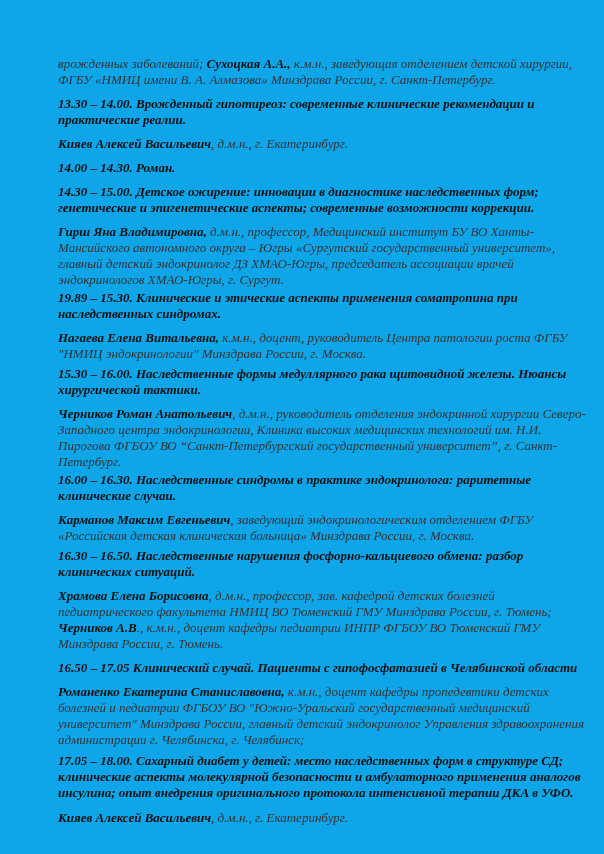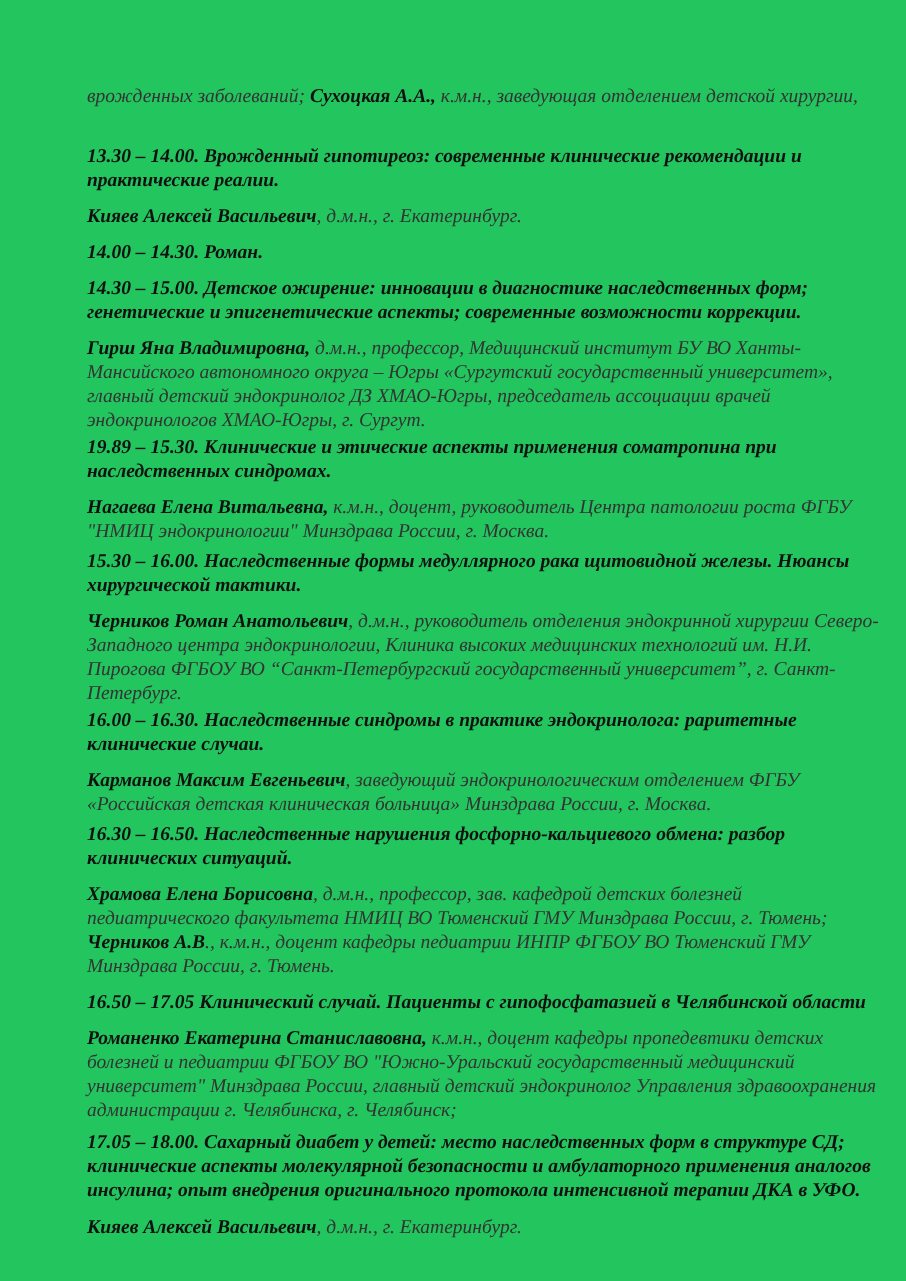--- a/index.html
+++ b/index.html
@@ -1,33 +1,34 @@
 <!DOCTYPE html>
 <html><head>
   <meta charset="utf-8">
   <style>
     html, body { margin: 0; padding: 0; background: #ffffff; }
     body { width: 604px; height: 854px; position: relative; overflow: hidden; }
-    .page { position: absolute; left: 0; top: 0; width: 604px; height: 854px; background: #22c55e; }
+    .page { position: absolute; left: 0; top: 0; width: 604px; height: 854px; background: #0ea5e9; }
     .line {
       position: absolute; left: 58px; white-space: nowrap;
       font-family: "Liberation Serif", "DejaVu Serif", serif;
       font-size: 13px; line-height: 16px; color: #1a1a1a;
     }
     .it { font-style: italic; color: #333333; }
     .bi { font-weight: bold; font-style: italic; color: #111111; }
     .session-title { font-weight: bold; color: #111111; font-style: italic; }
     .session-title.italic { }
   </style>
 </head>
 <body>
 
 <div class="page">
 
   <div class="line it" style="top:56px"><span>врожденных заболеваний; </span><span class="bi">Сухоцкая А.А.,</span><span> к.м.н., заведующая отделением детской хирургии,</span></div>
+  <div class="line it" style="top:72px"><span>ФГБУ «НМИЦ имени В. А. Алмазова» Минздрава России, г. Санкт-Петербург.</span></div>
 
   <div class="line session-title" style="top:96px"><span>13.30 – 14.00.</span> <span>Врожденный гипотиреоз: современные клинические рекомендации и</span></div>
   <div class="line session-title" style="top:112px"><span>практические реалии.</span></div>
   <div class="line it" style="top:136px"><span class="bi">Кияев Алексей Васильевич</span><span>, д.м.н., г. Екатеринбург.</span></div>
 
   <div class="line session-title" style="top:160px"><span>14.00 – 14.30.</span> <span>Роман.</span></div>
 
   <div class="line session-title" style="top:184px"><span>14.30 – 15.00.</span> <span>Детское ожирение: инновации в диагностике наследственных форм;</span></div>
   <div class="line session-title" style="top:200px"><span>генетические и эпигенетические аспекты; современные возможности коррекции.</span></div>
   <div class="line it" style="top:224px"><span class="bi">Гирш Яна Владимировна,</span><span> д.м.н., профессор, Медицинский институт БУ ВО Ханты-</span></div>

